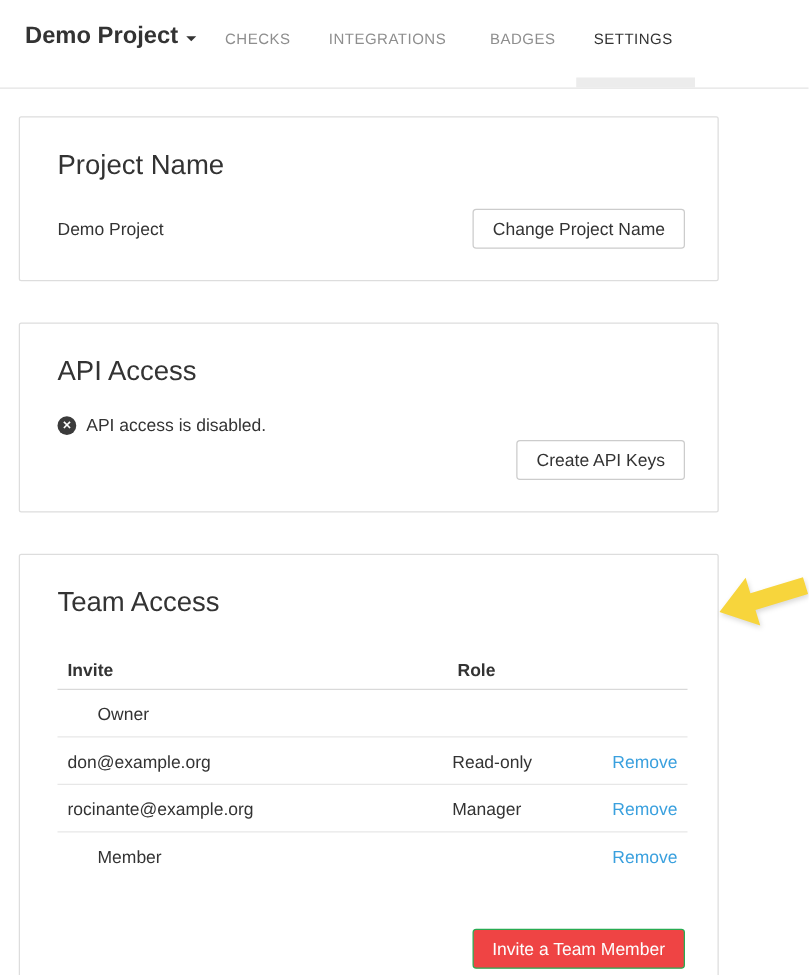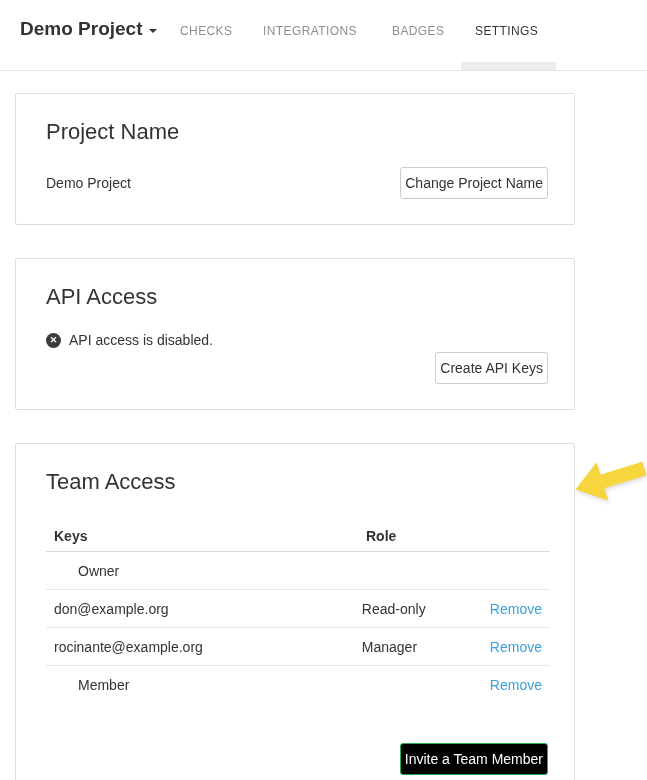--- a/index.html
+++ b/index.html
@@ -50,24 +50,24 @@
     margin:0 0 22px 0;
     font-size:22px; font-weight:400; color:#333;
   }
 
   .pn-row { display:flex; justify-content:space-between; align-items:center; font-size:14px; }
 
   .btn {
     font-family:"Liberation Sans", sans-serif;
     font-size:14px; color:#333;
     background:#fff; border:1px solid #cccccc; border-radius:3px;
-    padding:7px 4px; cursor:pointer; white-space:nowrap;
+    padding:7px 15px; cursor:pointer; white-space:nowrap;
   }
   .btn-green {
-    background:#000000; border-color:#28ab52; color:#fdfefd;
+    background:#ef4444; border-color:#28ab52; color:#fdfefd;
   }
 
   
   .status-line { display:flex; align-items:center; gap:8px; font-size:14px; margin:0 0 4px 0; }
   .circle-x {
     width:15px; height:15px; flex:0 0 15px; border-radius:50%;
     background:#3b3b3b; color:#fff;
     font-size:9px; font-weight:bold; line-height:15px; text-align:center;
     display:inline-block;
   }
@@ -127,21 +127,21 @@
     <div class="btn-row">
       <button class="btn">Create API Keys</button>
     </div>
   </section>
 
   <section class="card team">
     <h2>Team Access</h2>
 
     <div class="ttable">
       <div class="trow head">
-        <span class="c-email">Keys</span>
+        <span class="c-email">Invite</span>
         <span class="c-role">Role</span>
         <span class="c-action"></span>
       </div>
       <div class="tbody">
         <div class="trow">
           <span class="c-role">Owner</span>
           <span class="c-action"></span>
         </div>
         <div class="trow">
           <span class="c-email">don@example.org</span>

